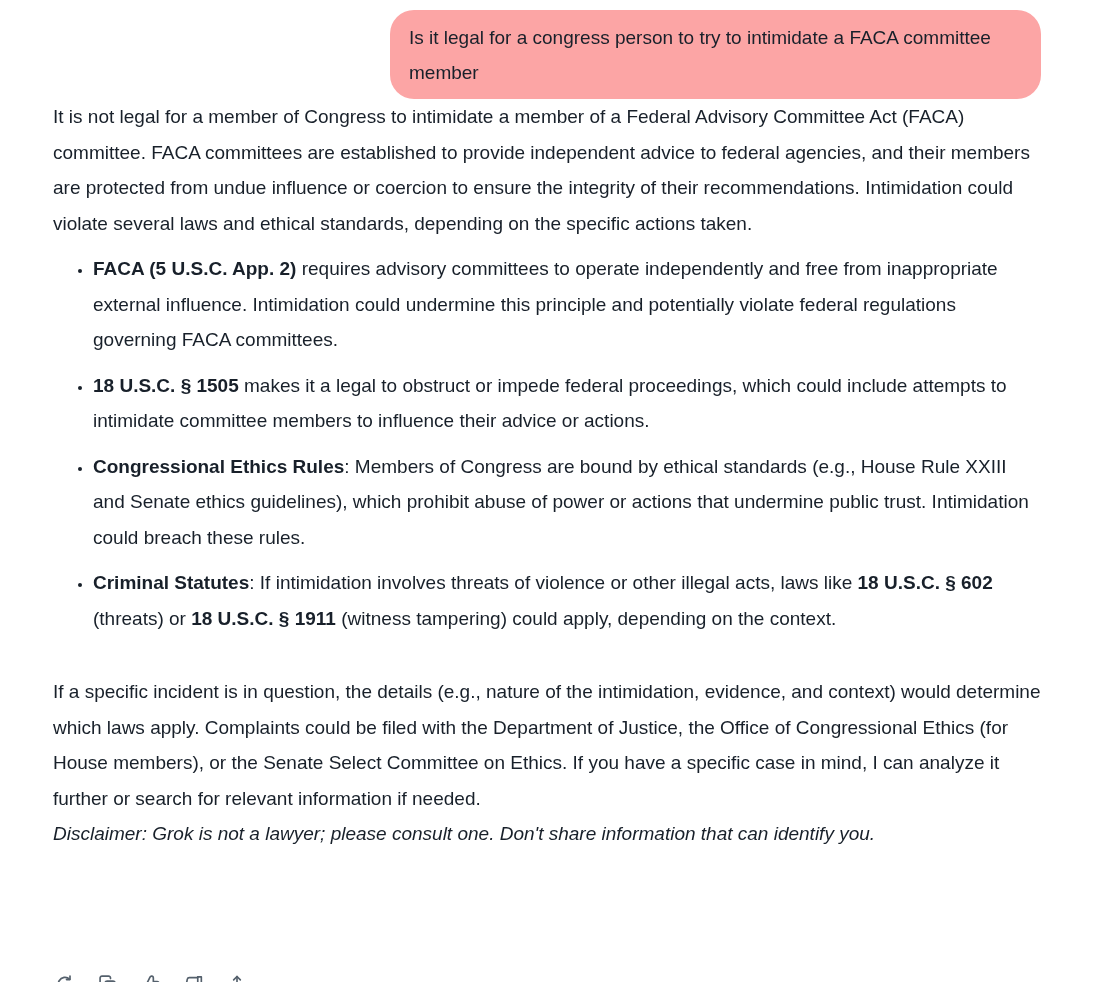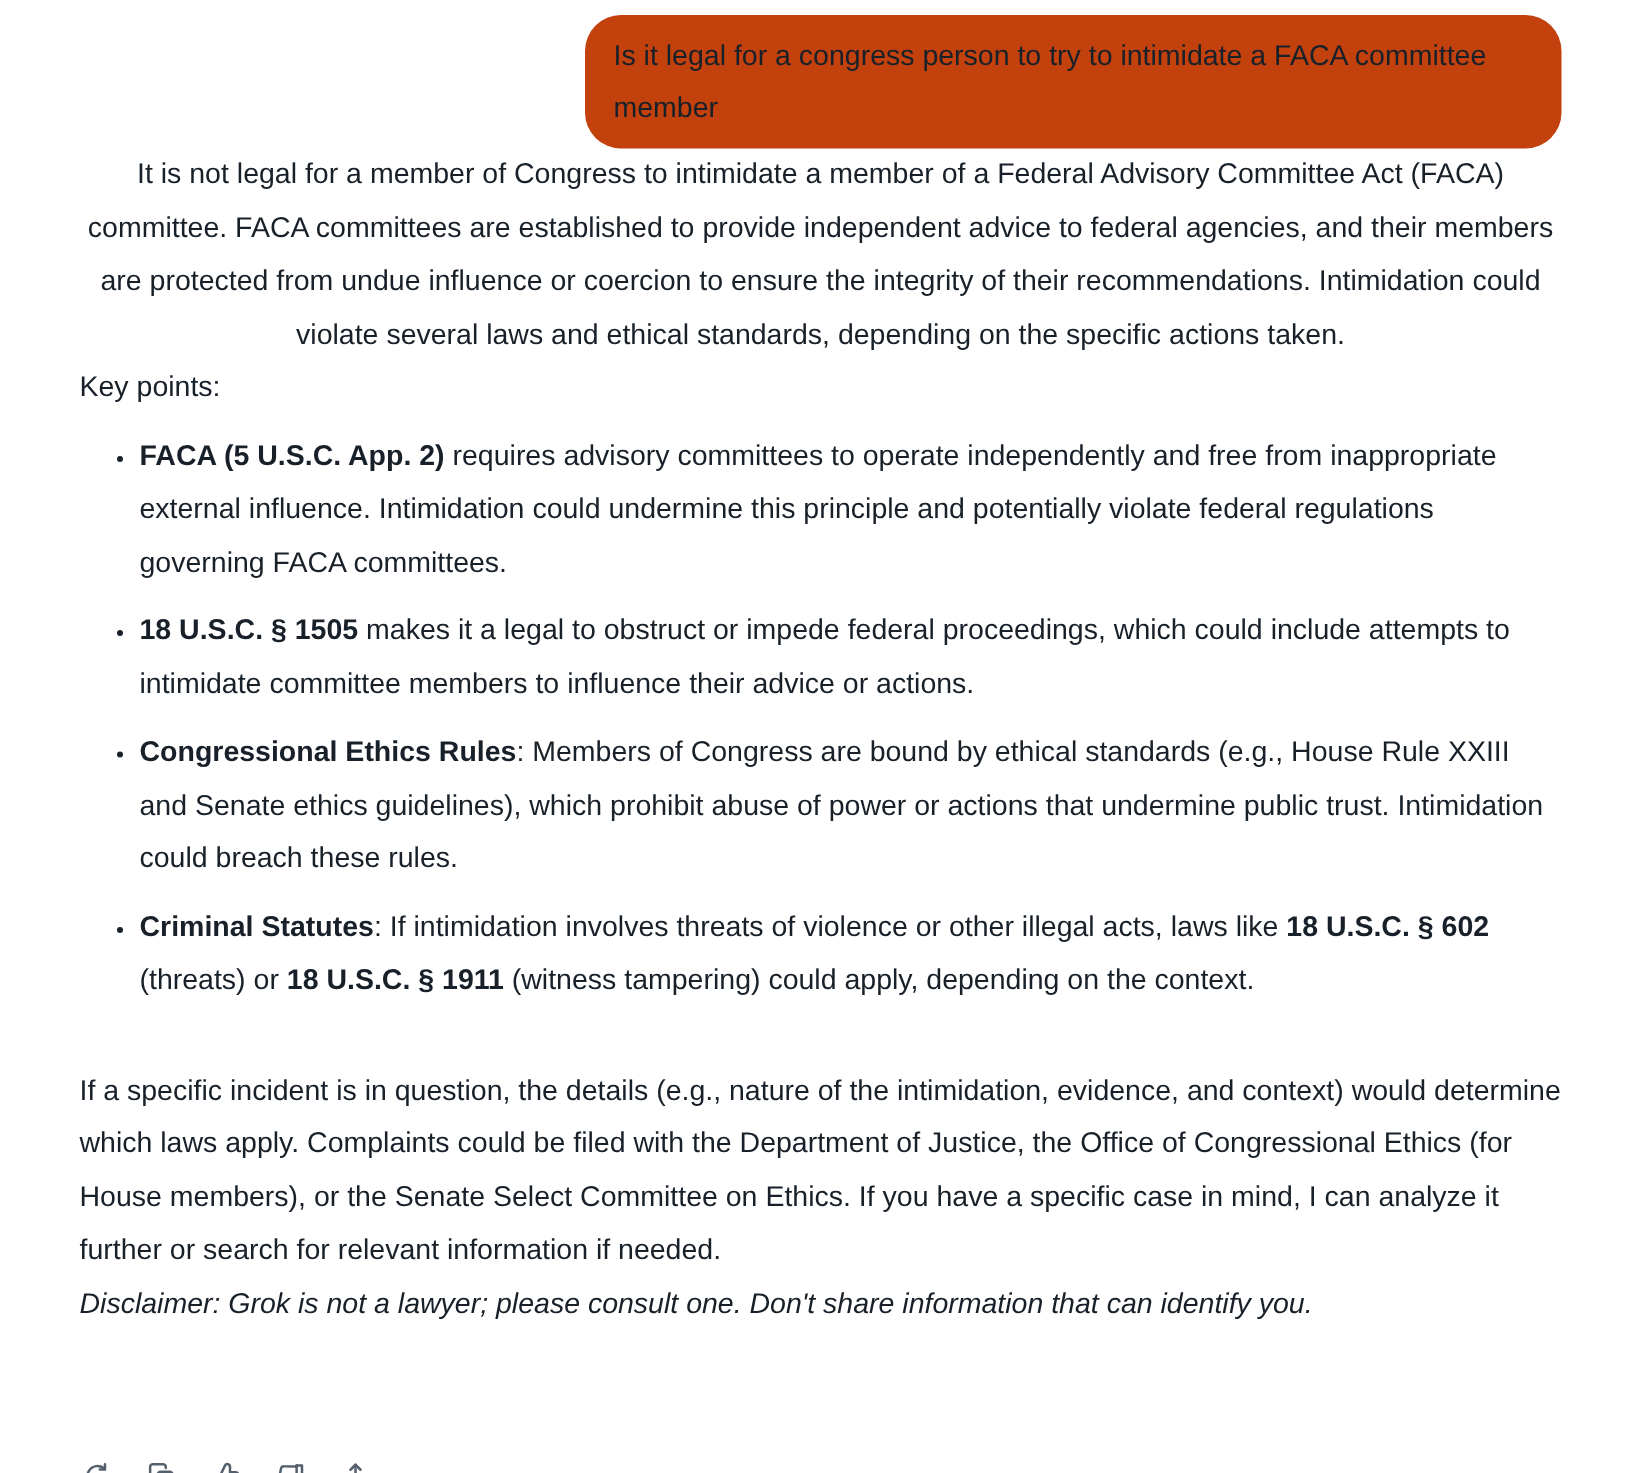--- a/index.html
+++ b/index.html
@@ -14,34 +14,34 @@
     color: #18202a;
   }
   .chat {
     padding: 10px 59px 0 53px;
   }
   .user-row {
     display: flex;
     justify-content: flex-end;
   }
   .user-bubble {
-    background: #c2410c;
+    background: #fca5a5;
     border-radius: 24px;
     padding: 10px 20px 9px 19px;
     max-width: 651px;
     font-size: 19px;
     line-height: 35px;
     color: #18202a;
   }
   .assistant {
     font-size: 19px;
     line-height: 35.5px;
   }
   .assistant p { margin: 0; }
-  .para-intro   { margin: 33px 0 14px 0; text-align: center; }
+  .para-intro   { margin: 33px 0 14px 0; }
   .key-points   { margin: 0 0 0 0; }
   ul.key-points-list {
     list-style: disc outside;
     margin: 10px 0 38px 0;
     padding-left: 40px;
   }
   ul.key-points-list li {
     margin-bottom: 10px;
     padding-left: 0;
   }
@@ -90,21 +90,20 @@
 <main class="chat">
 
   <div class="user-row">
     <div class="user-bubble">
       <span>Is it legal for a congress person to try to intimidate a FACA committee member</span>
     </div>
   </div>
 
   <section class="assistant">
     <p class="para-intro">It is not legal for a member of Congress to intimidate a member of a Federal Advisory Committee Act (FACA) committee. FACA committees are established to provide independent advice to federal agencies, and their members are protected from undue influence or coercion to ensure the integrity of their recommendations. Intimidation could violate several laws and ethical standards, depending on the specific actions taken.</p>
-    <p class="key-points">Key points:</p>
     <ul class="key-points-list">
         <li><strong>FACA (5 U.S.C. App. 2)</strong><span> requires advisory committees to operate independently and free from inappropriate external influence. Intimidation could undermine this principle and potentially violate federal regulations governing FACA committees.</span></li>
         <li><strong>18 U.S.C. § 1505</strong><span> makes it a legal to obstruct or impede federal proceedings, which could include attempts to intimidate committee members to influence their advice or actions.</span></li>
         <li><strong>Congressional Ethics Rules</strong><span>: Members of Congress are bound by ethical standards (e.g., House Rule XXIII and Senate ethics guidelines), which prohibit abuse of power or actions that undermine public trust. Intimidation could breach these rules.</span></li>
         <li><strong>Criminal Statutes</strong><span>: If intimidation involves threats of violence or other illegal acts, laws like </span><strong>18 U.S.C. § 602</strong><span> (threats) or </span><strong>18 U.S.C. § 1911</strong><span> (witness tampering) could apply, depending on the context.</span></li>
       </ul>
     <p class="para-closing">If a specific incident is in question, the details (e.g., nature of the intimidation, evidence, and context) would determine which laws apply. Complaints could be filed with the Department of Justice, the Office of Congressional Ethics (for House members), or the Senate Select Committee on Ethics. If you have a specific case in mind, I can analyze it further or search for relevant information if needed.</p>
     <p class="disclaimer">Disclaimer: Grok is not a lawyer; please consult one. Don't share information that can identify you.</p>
   </section>
 

